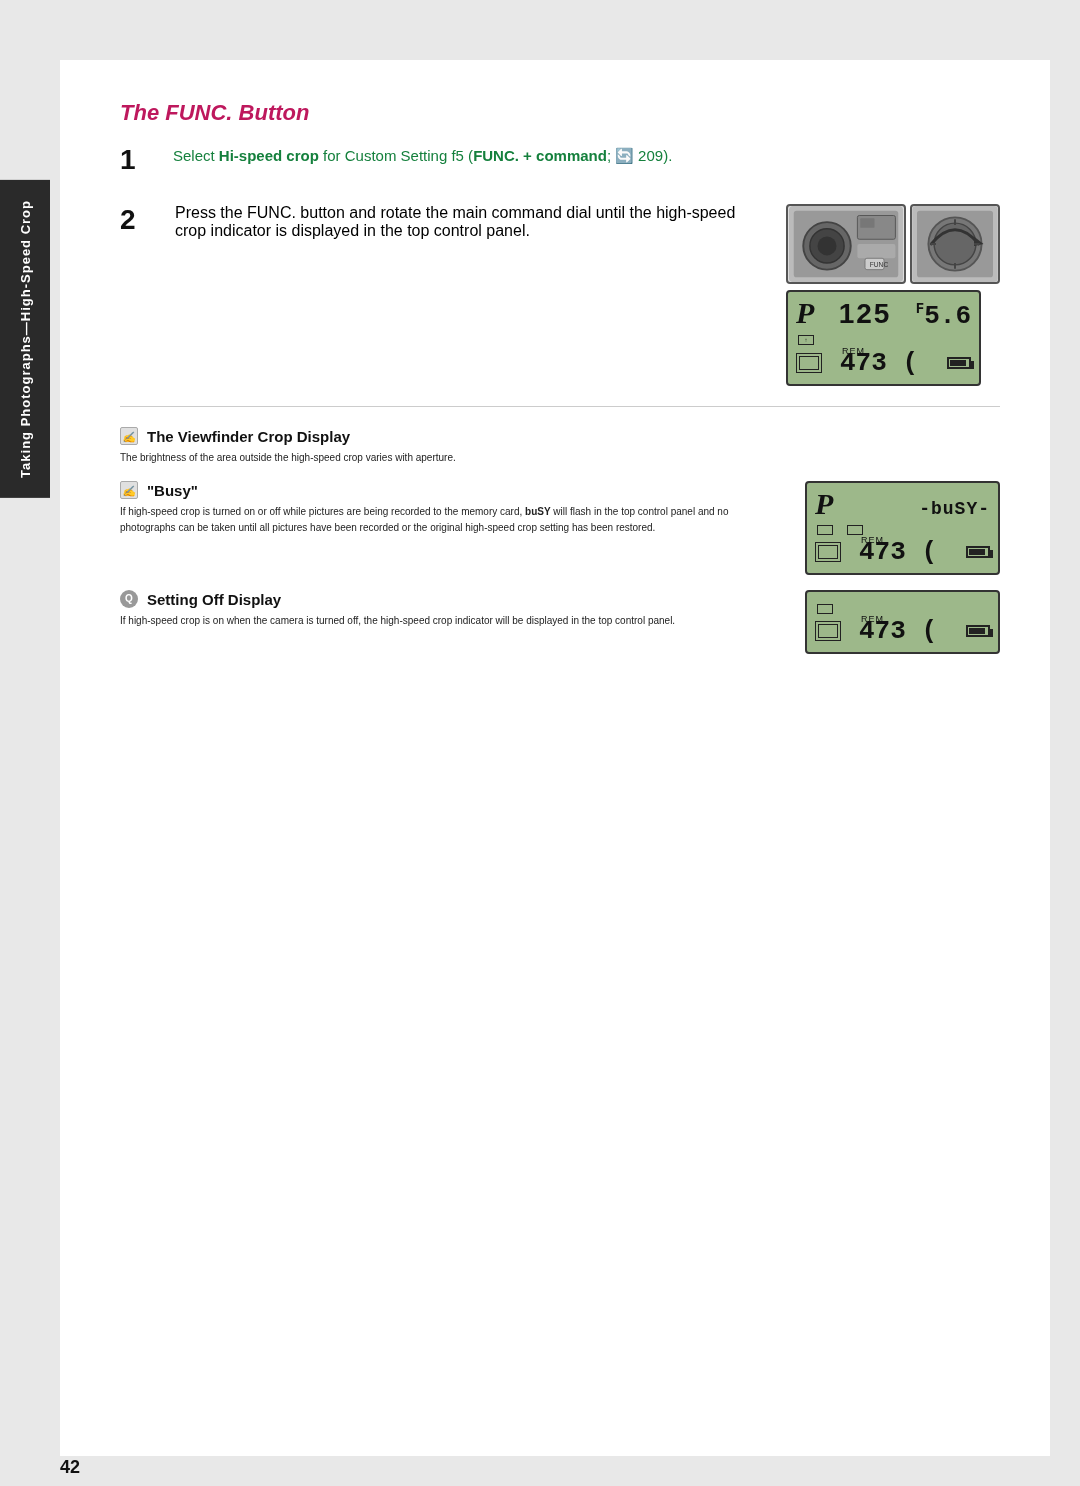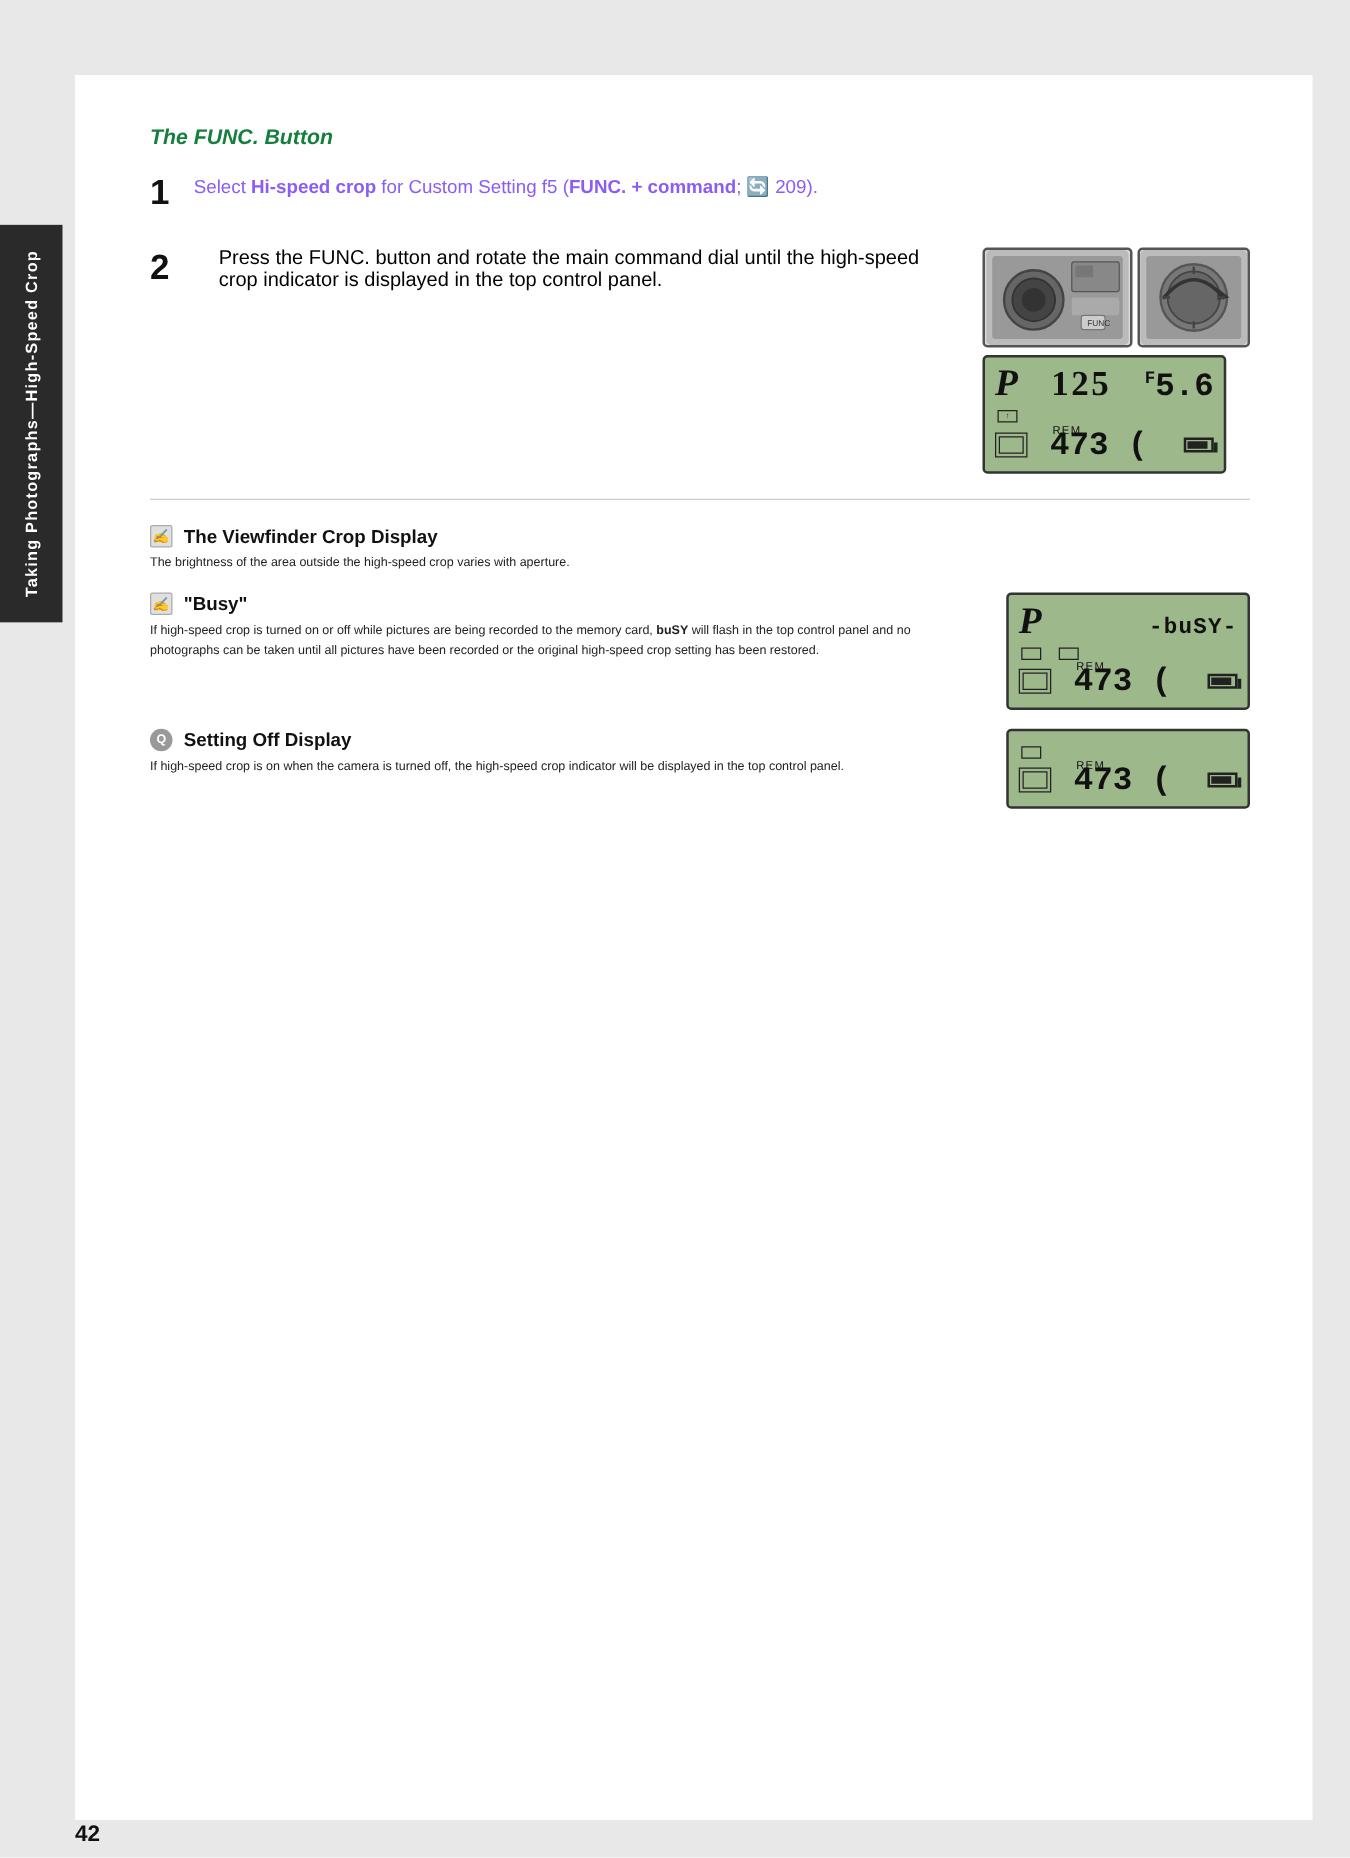--- a/index.html
+++ b/index.html
@@ -52,23 +52,23 @@
       background: #555;
     }
 
     .content-area {
       margin-left: 10px;
     }
 
     .section-title {
       font-style: italic;
       font-weight: bold;
-      font-size: 17px;
+      font-size: 22px;
       margin-bottom: 18px;
-      color: #15803d;
+      color: #be185d;
     }
 
     .step {
       display: flex;
       align-items: flex-start;
       margin-bottom: 30px;
     }
 
     .step-number {
       font-size: 28px;
@@ -79,21 +79,22 @@
       margin-top: 2px;
     }
 
     .step-content {
       flex: 1;
     }
 
     .step-content p {
       font-size: 15px;
       line-height: 1.6;
-      color: #8b5cf6;
+      color: #15803d;
+      margin-left: 18px;
     }
 
     .bold { font-weight: bold; }
 
     .camera-top-row {
       display: flex;
       gap: 4px;
     }
 
     
@@ -167,21 +168,21 @@
       font-style: italic;
       color: #111;
       font-family: 'Times New Roman', serif;
       line-height: 1;
     }
 
     .lcd-125 {
       font-size: 28px;
       font-weight: bold;
       color: #111;
-      font-family: Liberation Serif, serif;
+      font-family: Liberation Sans, sans-serif;
       letter-spacing: 2px;
     }
 
     .lcd-f56 {
       font-size: 26px;
       font-weight: bold;
       color: #111;
       font-family: 'Courier New', monospace;
     }
 

